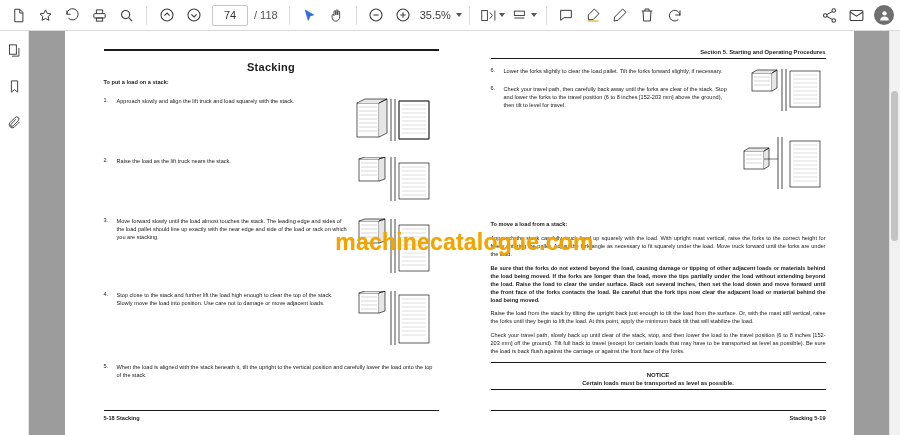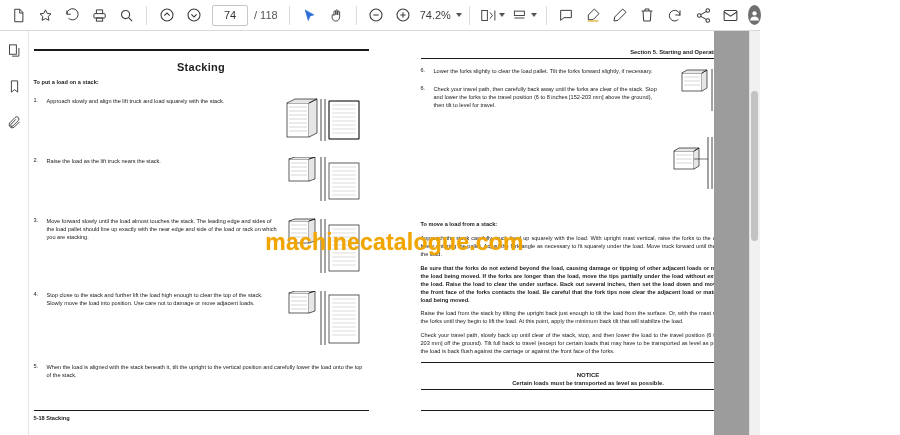--- a/index.html
+++ b/index.html
@@ -8,21 +8,21 @@
     background: #ffffff;
   }
   body {
     width: 900px;
     height: 435px;
     overflow: hidden;
     font-family: "Liberation Sans", sans-serif;
     color: #222;
   }
   .app {
-    width: 760px;
+    width: 900px;
     height: 435px;
     display: flex;
     flex-direction: column;
     background: #ffffff;
     position: relative;
   }
 
   
   .toolbar {
     height: 31px;
@@ -417,21 +417,21 @@
       </svg>
     </div>
     <div class="tb-btn">
       <svg width="16" height="16" viewBox="0 0 24 24" fill="none" stroke="#3c3c3c" stroke-width="1.6">
         <circle cx="12" cy="12" r="9"></circle>
           <path d="M8 12h8M12 8v8"></path>
       </svg>
     </div>
 
     <div class="zoom-box">
-      <span class="zoom-value">74.2%</span>
+      <span class="zoom-value">35.5%</span>
       <span class="caret"></span>
     </div>
 
     <div class="tb-sep"></div>
 
     <div class="tb-btn wide">
       <svg width="18" height="15" viewBox="0 0 26 24" fill="none" stroke="#3c3c3c" stroke-width="1.5">
         <rect x="3" y="4" width="9" height="16"></rect>
           <path d="M16 7l4 5-4 5"></path>
           <path d="M24 4v16"></path>

